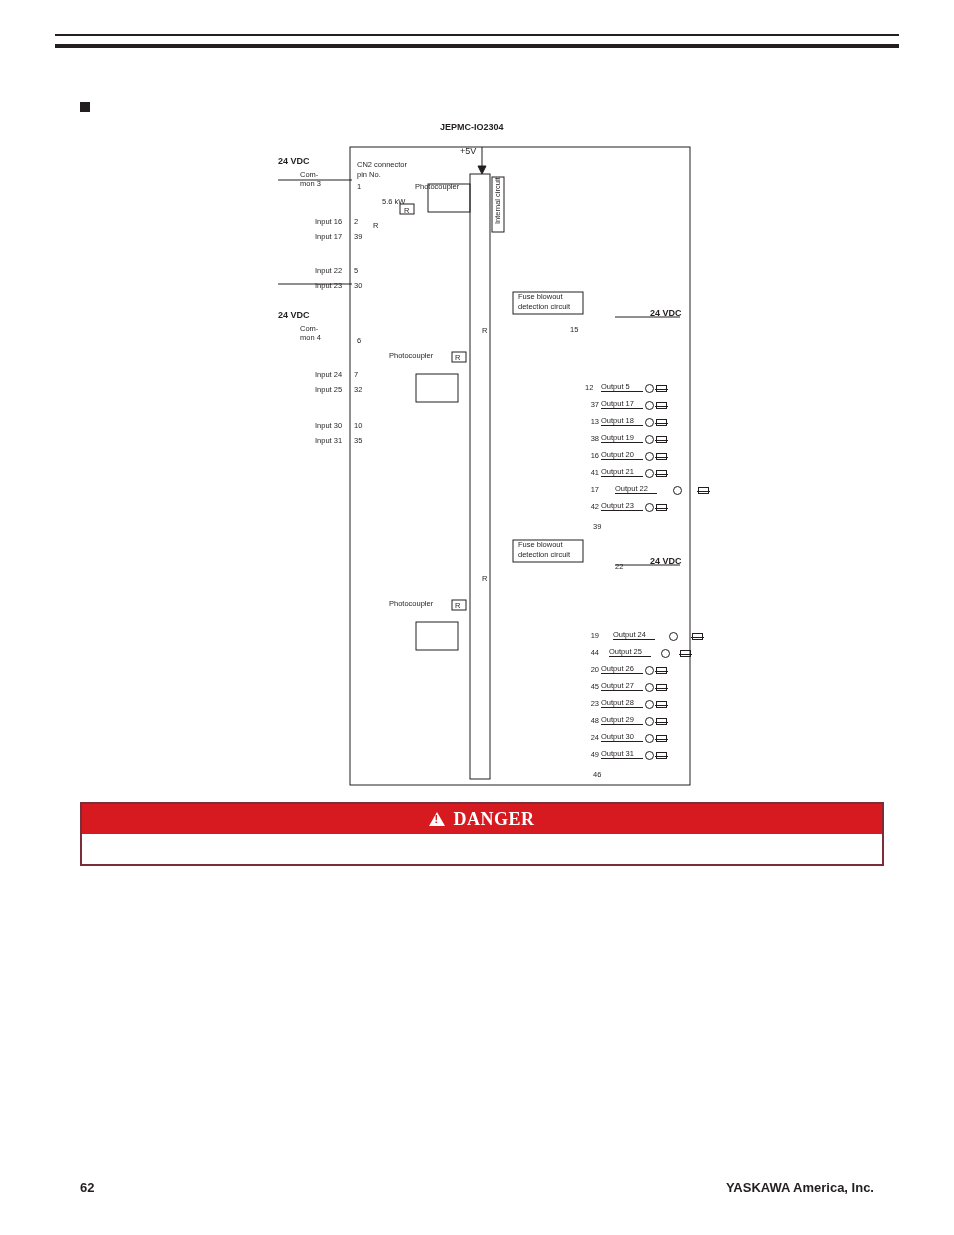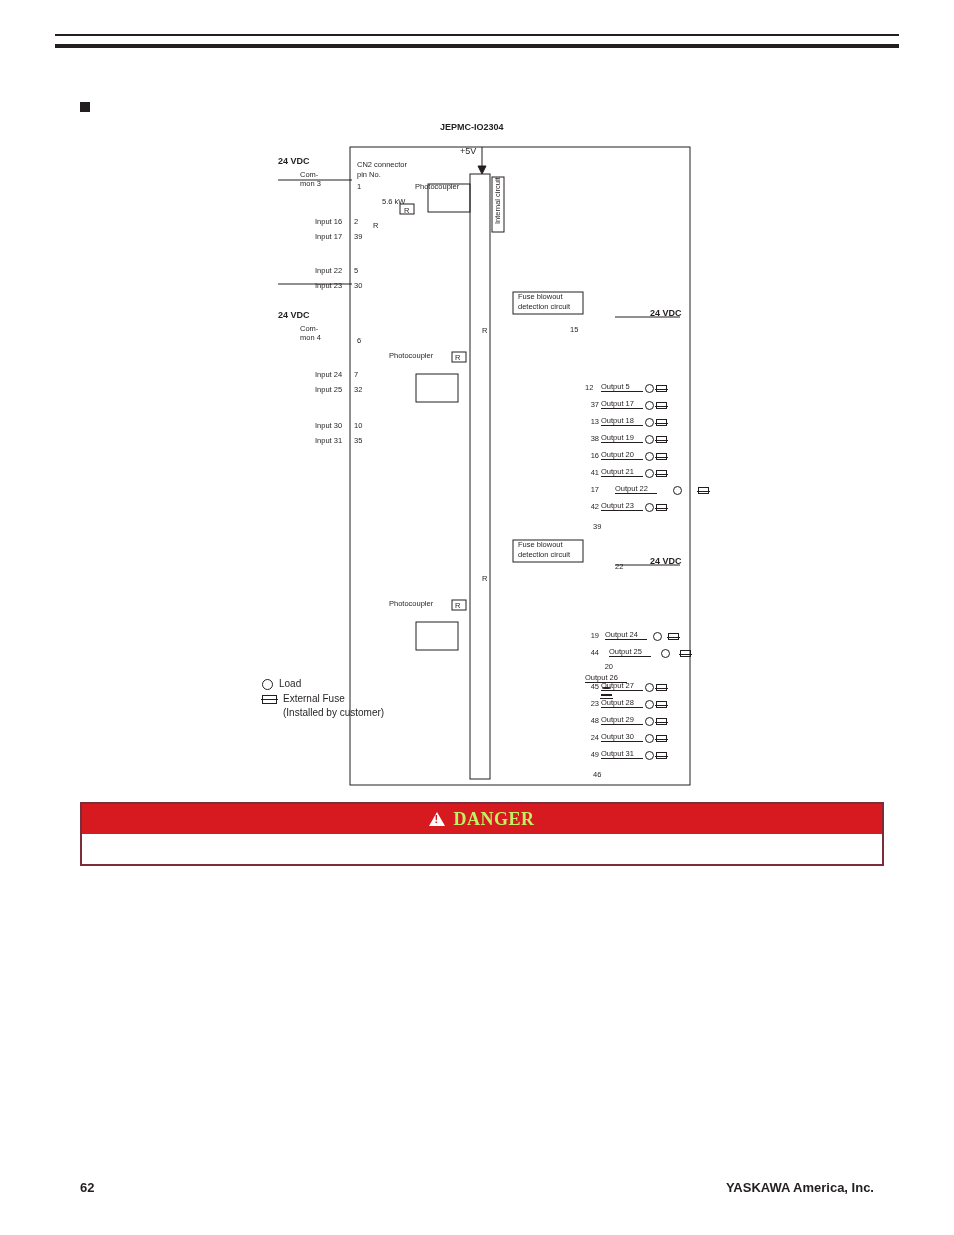--- a/index.html
+++ b/index.html
@@ -16,21 +16,21 @@
 
   
   .legend{position:absolute;left:262px;top:665px;font-size:10px;line-height:1.45}
   .legend .row{display:flex;align-items:flex-start;gap:6px}
   .led{display:inline-block;border:1px solid #231F20;border-radius:50%;width:9px;height:9px;margin-top:2px}
   .fuz{display:inline-block;border:1px solid #231F20;width:13px;height:7px;margin-top:3px;position:relative}
   .fuz::after{content:"";position:absolute;left:-2px;right:-2px;top:3px;height:1px;background:#231F20}
 
   
   .danger{position:absolute;left:80px;top:790px;width:800px;border:2px solid #7B2E3A}
-  .danger .hdr{background:#D71920;color:#bef264;height:30px;display:flex;align-items:center;justify-content:center;gap:8px;font-family:Georgia,"Times New Roman",serif;font-weight:700;font-size:18px;letter-spacing:0.5px}
+  .danger .hdr{background:#D71920;color:#ffffff;height:30px;display:flex;align-items:center;justify-content:center;gap:8px;font-family:Georgia,"Times New Roman",serif;font-weight:700;font-size:18px;letter-spacing:0.5px}
   .danger .body{height:30px;background:#FFFFFF}
   .tri{width:0;height:0;border-left:8px solid transparent;border-right:8px solid transparent;border-bottom:14px solid #FFFFFF;position:relative}
   .tri::after{content:"!";position:absolute;left:-3px;top:1px;color:#D71920;font-weight:700;font-family:Arial;font-size:11px}
 
   
   .foot{position:absolute;left:80px;right:80px;top:1168px;display:flex;justify-content:space-between;font-size:13px;font-weight:700}
 </style>
 </head>
 <body>
 
@@ -182,33 +182,33 @@
     <div class="lab vsm" style="left:258px;top:418px">Fuse blowout</div>
     <div class="lab vsm" style="left:258px;top:428px">detection circuit</div>
     <div class="lab b" style="left:390px;top:434px">24 VDC</div>
     <div class="lab vsm" style="left:355px;top:440px">22</div>
     <div class="lab vsm" style="left:129px;top:477px">Photocoupler</div>
     <div class="lab vsm" style="left:195px;top:479px">R</div>
     <div class="lab vsm" style="left:222px;top:452px">R</div>
 
     
     <div id="ob2" style="position:absolute;left:325px;top:506px">
-        <div style="position: absolute; left: 0px; top: 0px; height: 14px; white-space: nowrap; font-size: 7.5px; display: flex; align-items: center; gap: 6px;">
+        <div style="position: absolute; left: 0px; top: 0px; height: 14px; white-space: nowrap; font-size: 7.5px; display: flex; align-items: center; gap: 14px;">
           <span style="display:inline-block;width:14px;text-align:right">19</span>
           <span style="display:inline-block;width:42px;border-bottom:1px solid #231F20;text-align:left">Output 24</span>
           <span class="led" style="width:7px;height:7px"></span>
           <span class="fuz" style="width:9px;height:5px"></span>
         </div>
         <div style="position: absolute; left: 0px; top: 17px; height: 14px; white-space: nowrap; font-size: 7.5px; display: flex; align-items: center; gap: 10px;">
           <span style="display:inline-block;width:14px;text-align:right">44</span>
           <span style="display:inline-block;width:42px;border-bottom:1px solid #231F20;text-align:left">Output 25</span>
           <span class="led" style="width:7px;height:7px"></span>
           <span class="fuz" style="width:9px;height:5px"></span>
         </div>
-        <div style="position: absolute; left: 0px; top: 34px; height: 14px; white-space: nowrap; font-size: 7.5px; display: flex; align-items: center; gap: 2px; flex-direction: column;">
+        <div style="position: absolute; left: 0px; top: 34px; height: 14px; white-space: nowrap; font-size: 7.5px; display: flex; align-items: center; gap: 2px;">
           <span style="display:inline-block;width:14px;text-align:right">20</span>
           <span style="display:inline-block;width:42px;border-bottom:1px solid #231F20;text-align:left">Output 26</span>
           <span class="led" style="width:7px;height:7px"></span>
           <span class="fuz" style="width:9px;height:5px"></span>
         </div>
         <div style="position: absolute; left: 0px; top: 51px; height: 14px; white-space: nowrap; font-size: 7.5px; display: flex; align-items: center; gap: 2px;">
           <span style="display:inline-block;width:14px;text-align:right">45</span>
           <span style="display:inline-block;width:42px;border-bottom:1px solid #231F20;text-align:left">Output 27</span>
           <span class="led" style="width:7px;height:7px"></span>
           <span class="fuz" style="width:9px;height:5px"></span>
@@ -234,34 +234,20 @@
         <div style="position: absolute; left: 0px; top: 119px; height: 14px; white-space: nowrap; font-size: 7.5px; display: flex; align-items: center; gap: 2px;">
           <span style="display:inline-block;width:14px;text-align:right">49</span>
           <span style="display:inline-block;width:42px;border-bottom:1px solid #231F20;text-align:left">Output 31</span>
           <span class="led" style="width:7px;height:7px"></span>
           <span class="fuz" style="width:9px;height:5px"></span>
         </div>
       </div>
     <div class="lab vsm" style="left:333px;top:648px">46</div>
   </div>
 
-  <div class="legend">
-    <div class="row">
-        <span class="led"></span>
-      <span>Load</span>
-      </div>
-    <div class="row">
-        <span class="fuz"></span>
-      <span>External Fuse</span>
-      </div>
-    <div class="row">
-        <span style="width:15px"></span>
-      <span>(Installed by customer)</span>
-      </div>
-  </div>
 
   <div class="danger">
     <div class="hdr">
       <span class="tri"></span>
       <span>DANGER</span>
     </div>
     <div class="body"></div>
   </div>
 
   <div class="foot">

